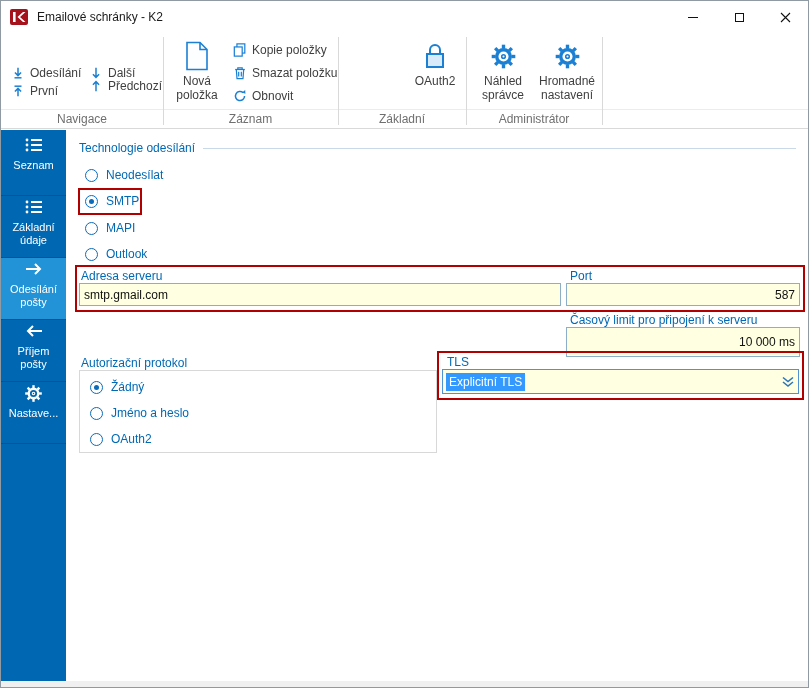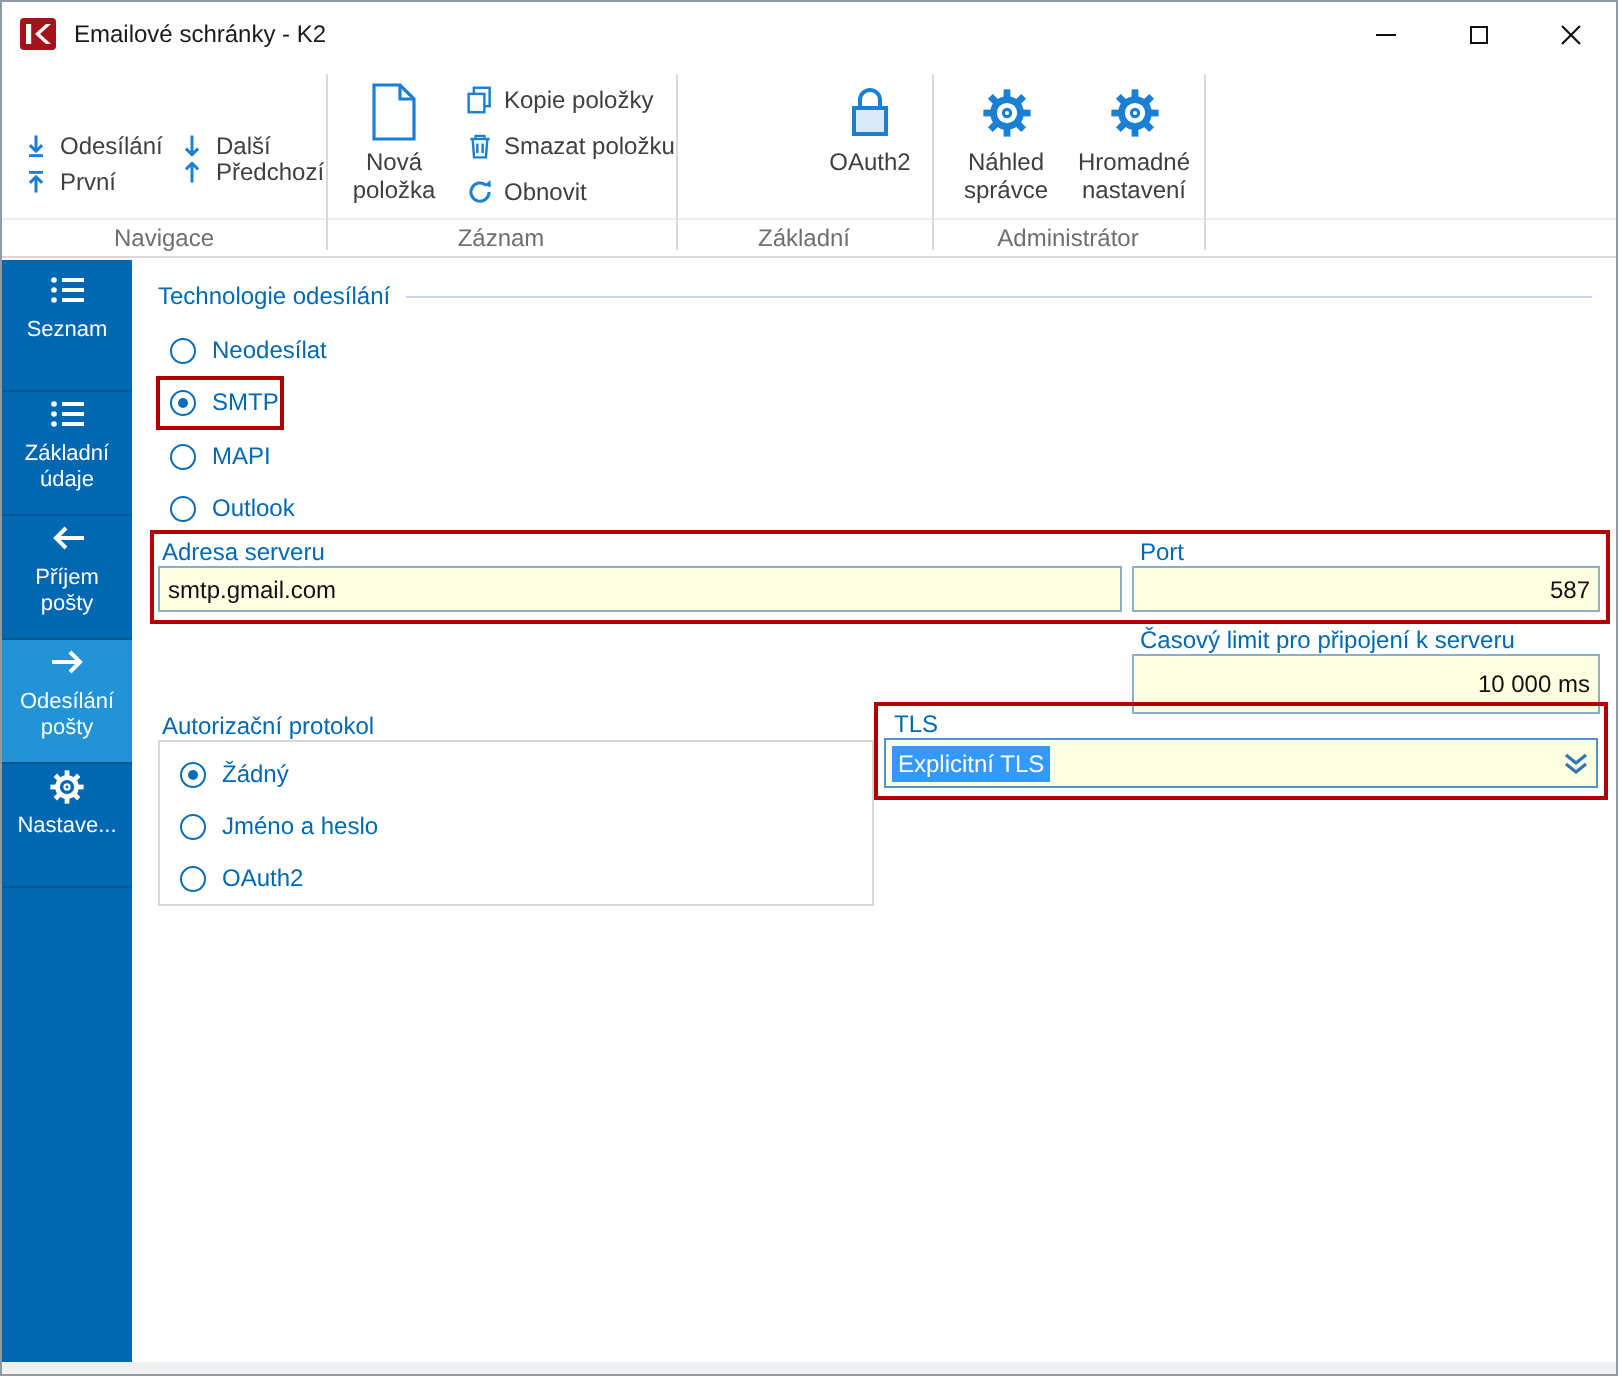--- a/index.html
+++ b/index.html
@@ -244,37 +244,37 @@
               </g>
               <g stroke="#fff" stroke-width="2">
                 <line x1="7" y1="3" x2="18" y2="3"></line>
                 <line x1="7" y1="8" x2="18" y2="8"></line>
                 <line x1="7" y1="13" x2="18" y2="13"></line>
               </g>
             </svg>
         </span>
         <span class="sb-label">Základní údaje</span>
       </div>
+      <div class="sb-item selected">
+        <span class="sb-icon">
+          <svg width="20" height="16" viewBox="0 0 20 16" fill="none" stroke="#fff" stroke-width="2">
+              <path d="M2 8 H16"></path>
+              <path d="M11 3 L16 8 L11 13"></path>
+            </svg>
+        </span>
+        <span class="sb-label">Odesílání pošty</span>
+      </div>
       <div class="sb-item">
         <span class="sb-icon">
           <svg width="20" height="16" viewBox="0 0 20 16" fill="none" stroke="#fff" stroke-width="2">
               <path d="M18 8 H4"></path>
               <path d="M9 3 L4 8 L9 13"></path>
             </svg>
         </span>
         <span class="sb-label">Příjem pošty</span>
-      </div>
-      <div class="sb-item selected">
-        <span class="sb-icon">
-          <svg width="20" height="16" viewBox="0 0 20 16" fill="none" stroke="#fff" stroke-width="2">
-              <path d="M2 8 H16"></path>
-              <path d="M11 3 L16 8 L11 13"></path>
-            </svg>
-        </span>
-        <span class="sb-label">Odesílání pošty</span>
       </div>
       <div class="sb-item">
         <span class="sb-icon">
           <svg width="19" height="19" viewBox="0 0 24 24" fill="none" stroke="#fff">
               <circle cx="12" cy="12" r="6" stroke-width="3"></circle>
               <circle cx="12" cy="12" r="1.6" stroke-width="1.4"></circle>
               <g stroke-width="3">
                 <line x1="12" y1="1.5" x2="12" y2="5"></line>
                 <line x1="12" y1="19" x2="12" y2="22.5"></line>
                 <line x1="1.5" y1="12" x2="5" y2="12"></line>

